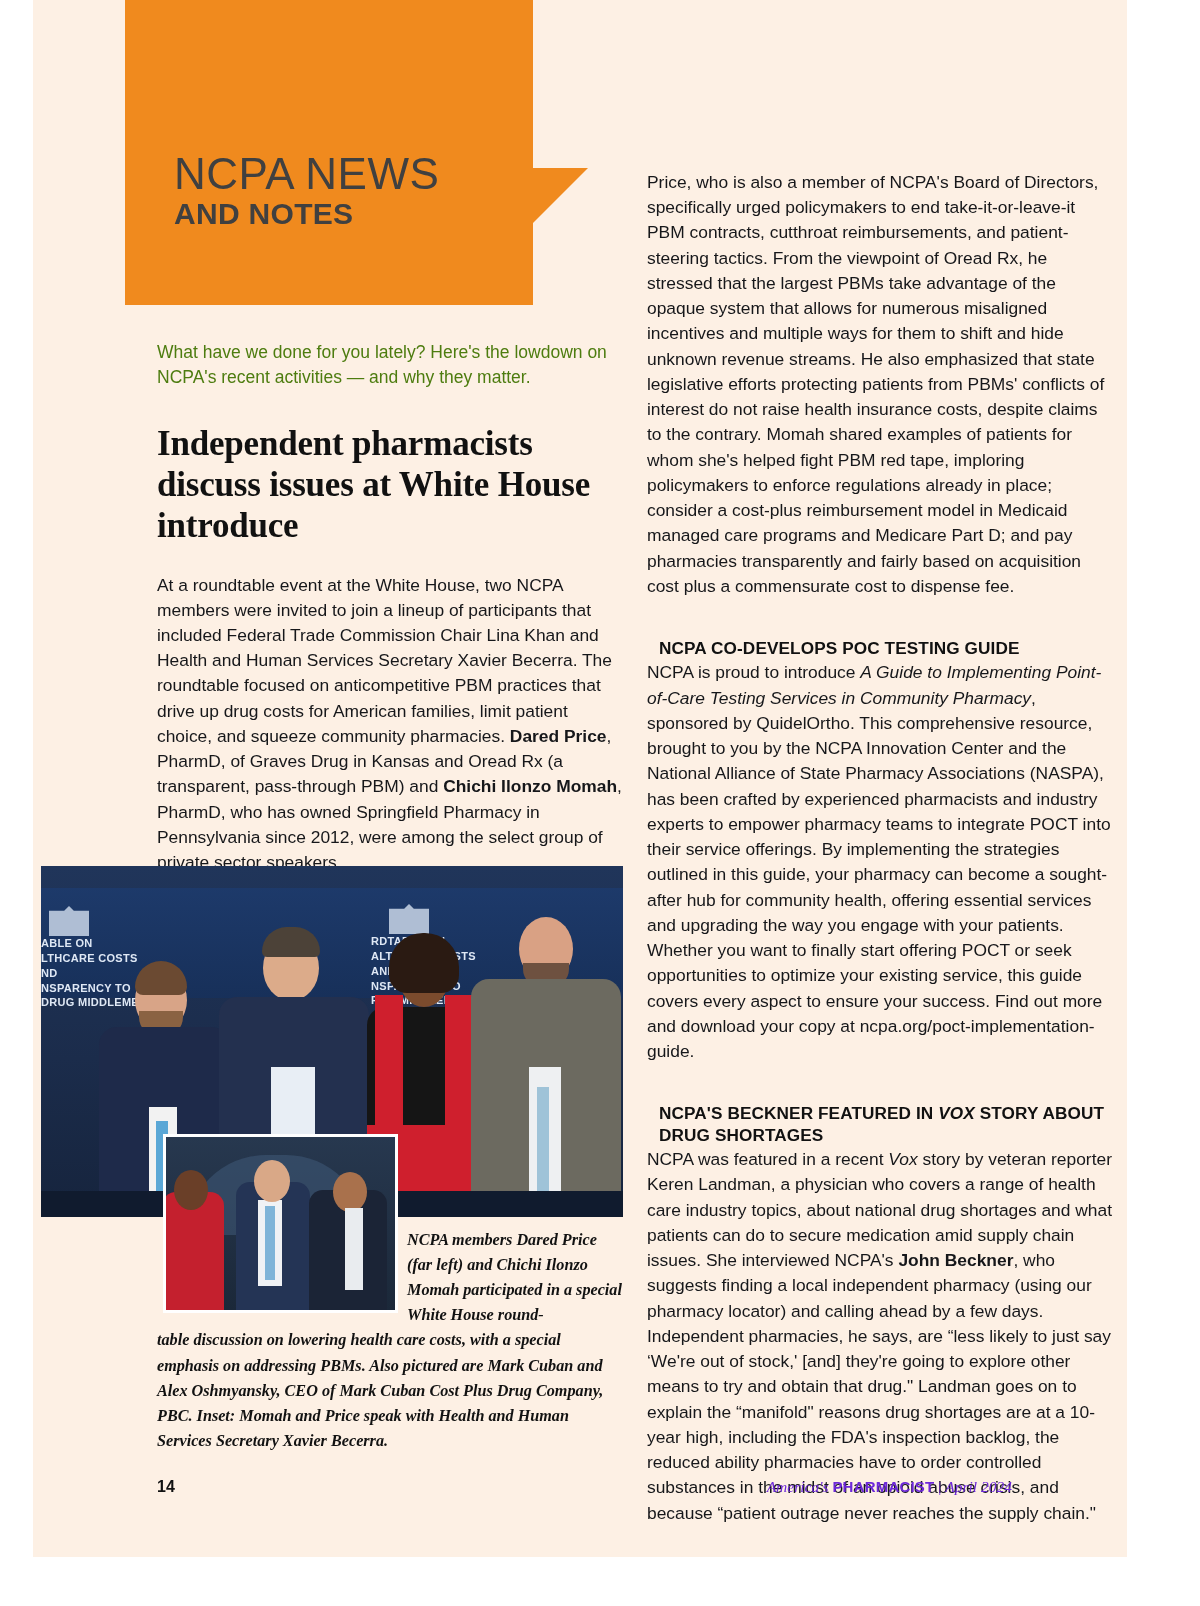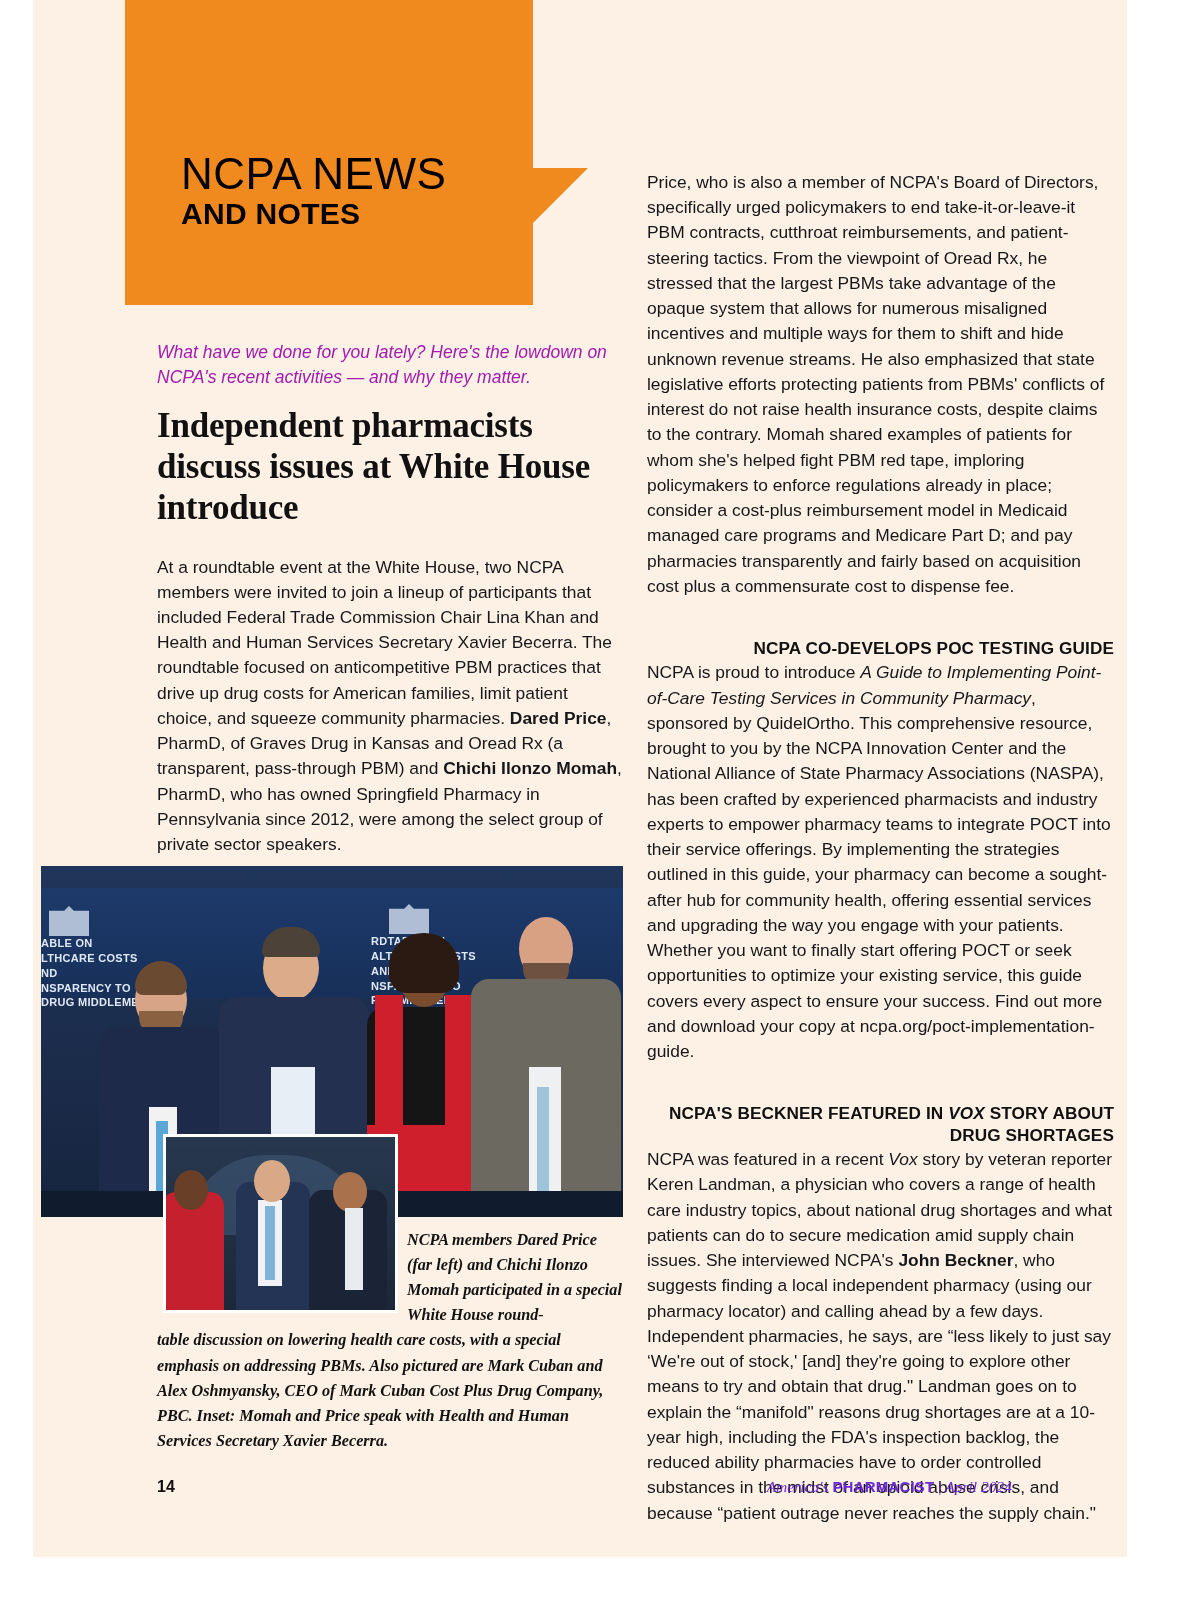--- a/index.html
+++ b/index.html
@@ -34,23 +34,23 @@
     position: absolute;
     right: -55px;
     top: 168px;
     width: 0;
     height: 0;
     border-left: 55px solid #f08a1e;
     border-bottom: 55px solid transparent;
   }
   .masthead-text {
     position: absolute;
-    left: 56px;
+    left: 49px;
     top: 152px;
-    color: #000000;
+    color: #404040;
     line-height: 1;
   }
   .masthead-line1 {
     font-size: 44px;
     font-weight: 300;
     letter-spacing: 0.5px;
     display: block;
   }
   .masthead-line2 {
     font-size: 30px;
@@ -69,25 +69,24 @@
   }
   .col-right {
     position: absolute;
     left: 614px;
     top: 170px;
     width: 467px;
   }
 
   .deck {
     font-family: "Liberation Sans", sans-serif;
-    font-style: italic;
     font-size: 17.5px;
     line-height: 1.42;
-    color: #a21caf;
-    margin: 0 0 16px 0;
+    color: #4d7c0f;
+    margin: 0 0 34px 0;
   }
 
   h1.headline {
     font-family: "Liberation Serif", serif;
     font-size: 35px;
     line-height: 1.17;
     font-weight: bold;
     color: #111111;
     margin: 0 0 26px 0;
     letter-spacing: -0.2px;
@@ -103,21 +102,20 @@
   p.body b { font-weight: bold; }
   p.body i { font-style: italic; }
 
   h2.subhead {
     font-size: 17.2px;
     font-weight: bold;
     color: #111111;
     margin: 0 0 1px 12px;
     line-height: 1.25;
     letter-spacing: 0.1px;
-    text-align: right;
   }
   h2.subhead i { font-style: italic; }
 
   .spacer-22 { height: 22px; }
 
   
   .photo-main {
     position: absolute;
     left: 8px;
     top: 866px;

